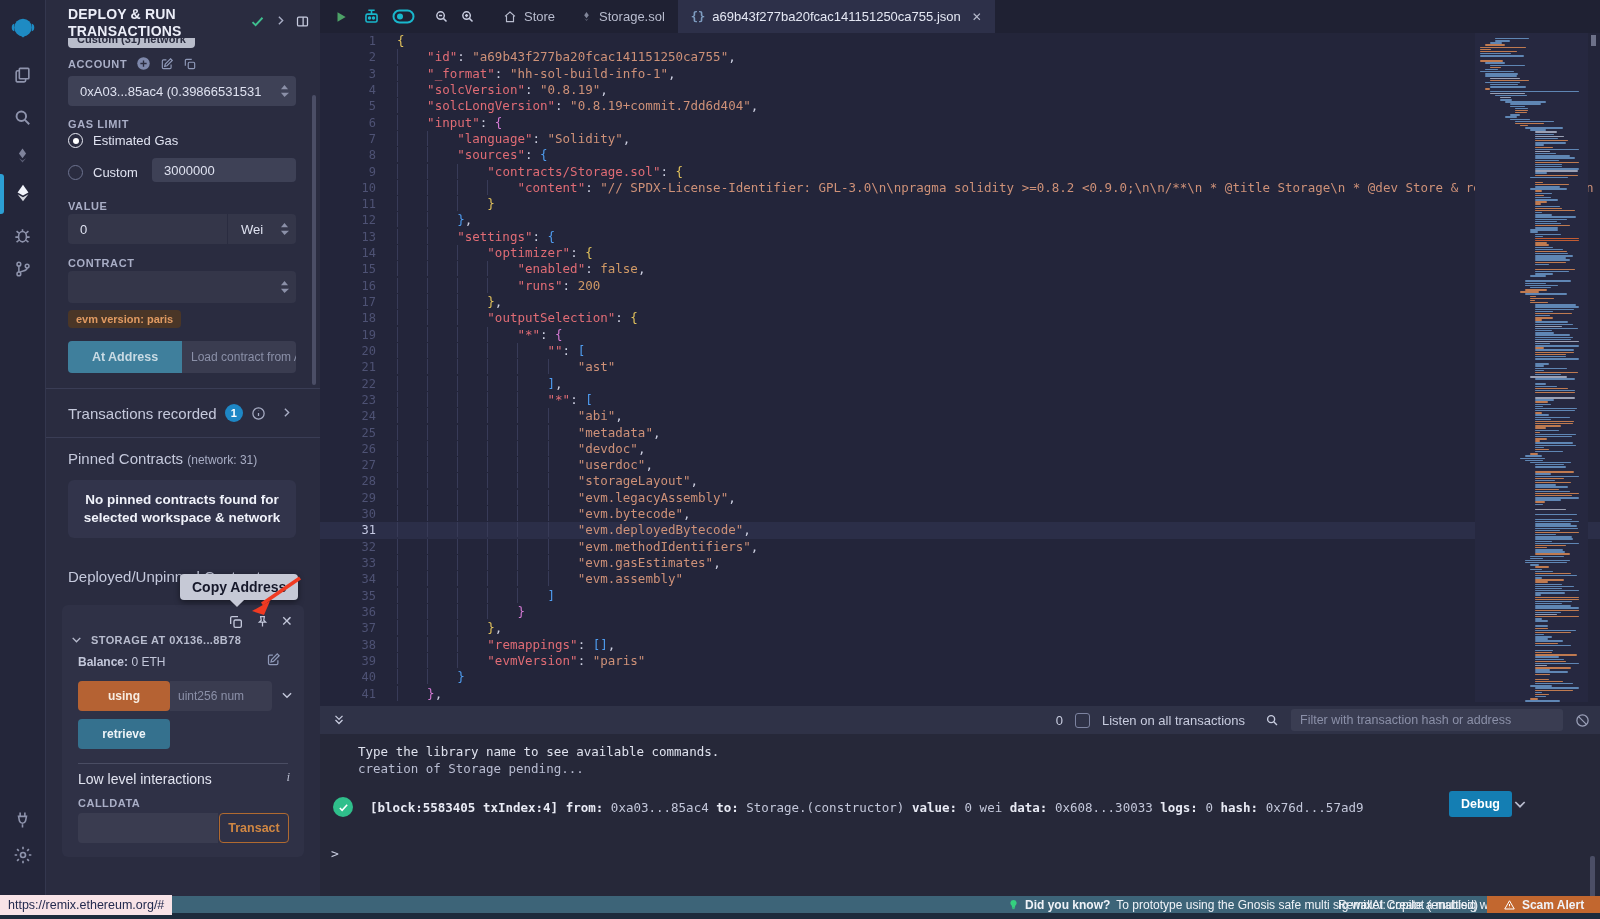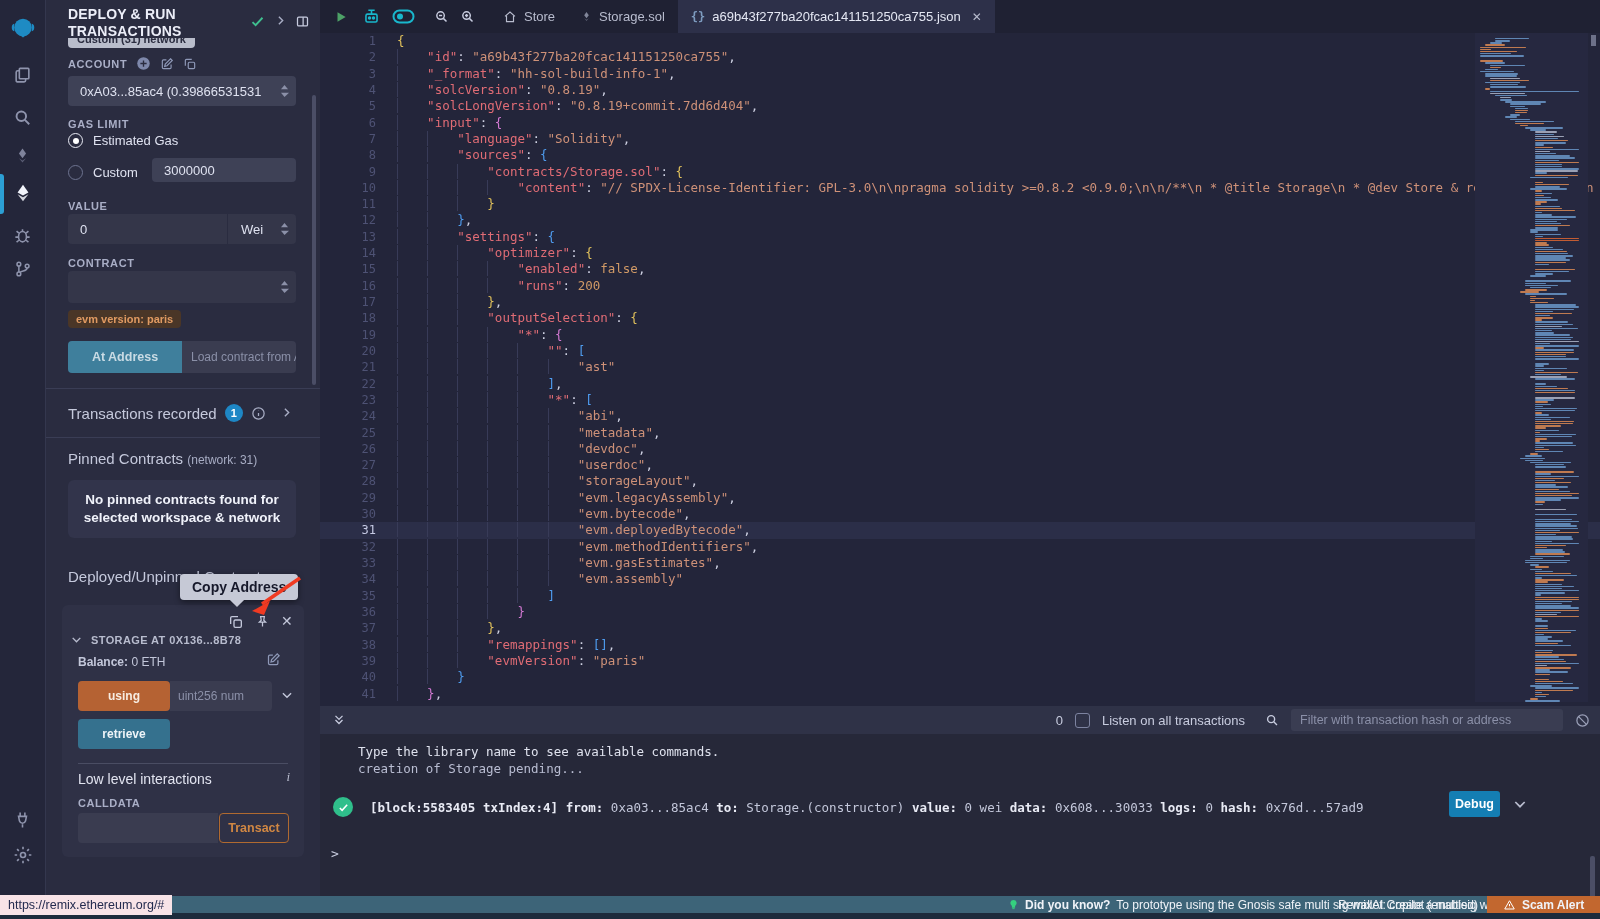--- a/index.html
+++ b/index.html
@@ -76,21 +76,21 @@
 .term-head{position:absolute;left:0;top:0;width:100%;height:28px;background:#2f3247;display:flex;align-items:center;padding:0 10px 0 12px;gap:12px}
 .term-head .grow{flex:1}
 .checkbox{width:15px;height:15px;border:1.5px solid #7d83a0;border-radius:3px;flex:none}
 .filter-inp{width:272px;height:22px;background:#3a3d52;border-radius:3px;display:flex;align-items:center;padding:0 9px;font-size:12.5px}
 .term-body{position:absolute;left:0;top:28px;width:100%;height:162px;font-family:"DejaVu Sans Mono",monospace;font-size:12.5px}
 .t-line1{position:absolute;left:38px;top:10px;color:#dfe2ee}
 .t-line2{position:absolute;left:38px;top:27px;color:#b9bdd2}
 .tx-check{position:absolute;left:13px;top:63px;width:20px;height:20px;border-radius:50%;background:#2fbf8b;color:#fff;display:flex;align-items:center;justify-content:center}
 .tx-text{position:absolute;left:50px;top:66px;white-space:nowrap;color:#c3c7da}
 .tx-text .b{font-weight:bold;color:#e8eaf4}
-.debug-btn{position:absolute;left:1129px;top:57px;width:51px;height:26px;background:#147eb3;border-radius:3px;color:#fff;font-family:"Liberation Sans",sans-serif;font-size:12.5px;font-weight:bold;display:flex;align-items:center;justify-content:center;cursor:pointer}
+.debug-btn{position:absolute;left:1129px;top:57px;width:63px;height:26px;background:#147eb3;border-radius:3px;color:#fff;font-family:"Liberation Sans",sans-serif;font-size:12.5px;font-weight:bold;display:flex;align-items:center;justify-content:center;cursor:pointer}
 .debug-chev{position:absolute;left:1192px;top:62px;color:#b8bcce}
 .t-prompt{position:absolute;left:11px;top:112px;color:#c8ccdf;font-size:13px}
 .t-scroll{position:absolute;right:5px;top:122px;width:5px;height:55px;background:#4b4e66;border-radius:2px}
 
 .status{position:absolute;left:0;top:896px;width:1600px;height:17px;background:#3d6478;z-index:20;font-size:12px;color:#f0f3f8}
 .tip{position:absolute;left:1008px;top:0;height:17px;display:flex;align-items:center;gap:6px;white-space:nowrap}
 .copilot{position:absolute;right:122px;top:0;height:17px;display:flex;align-items:center;white-space:nowrap}
 .scam{position:absolute;right:0;top:0;height:17px;width:113px;background:#c2672f;display:flex;align-items:center;justify-content:center;gap:6px;font-weight:bold;cursor:pointer}
 .bottom-strip{position:absolute;left:0;top:913px;width:1600px;height:6px;background:#1d2b3c;z-index:19}
 .url-tip{position:absolute;left:0;top:895px;height:20px;width:172px;background:#f8e3e7;color:#232a4e;font-size:12.5px;display:flex;align-items:center;padding-left:8px;z-index:30;white-space:nowrap}

